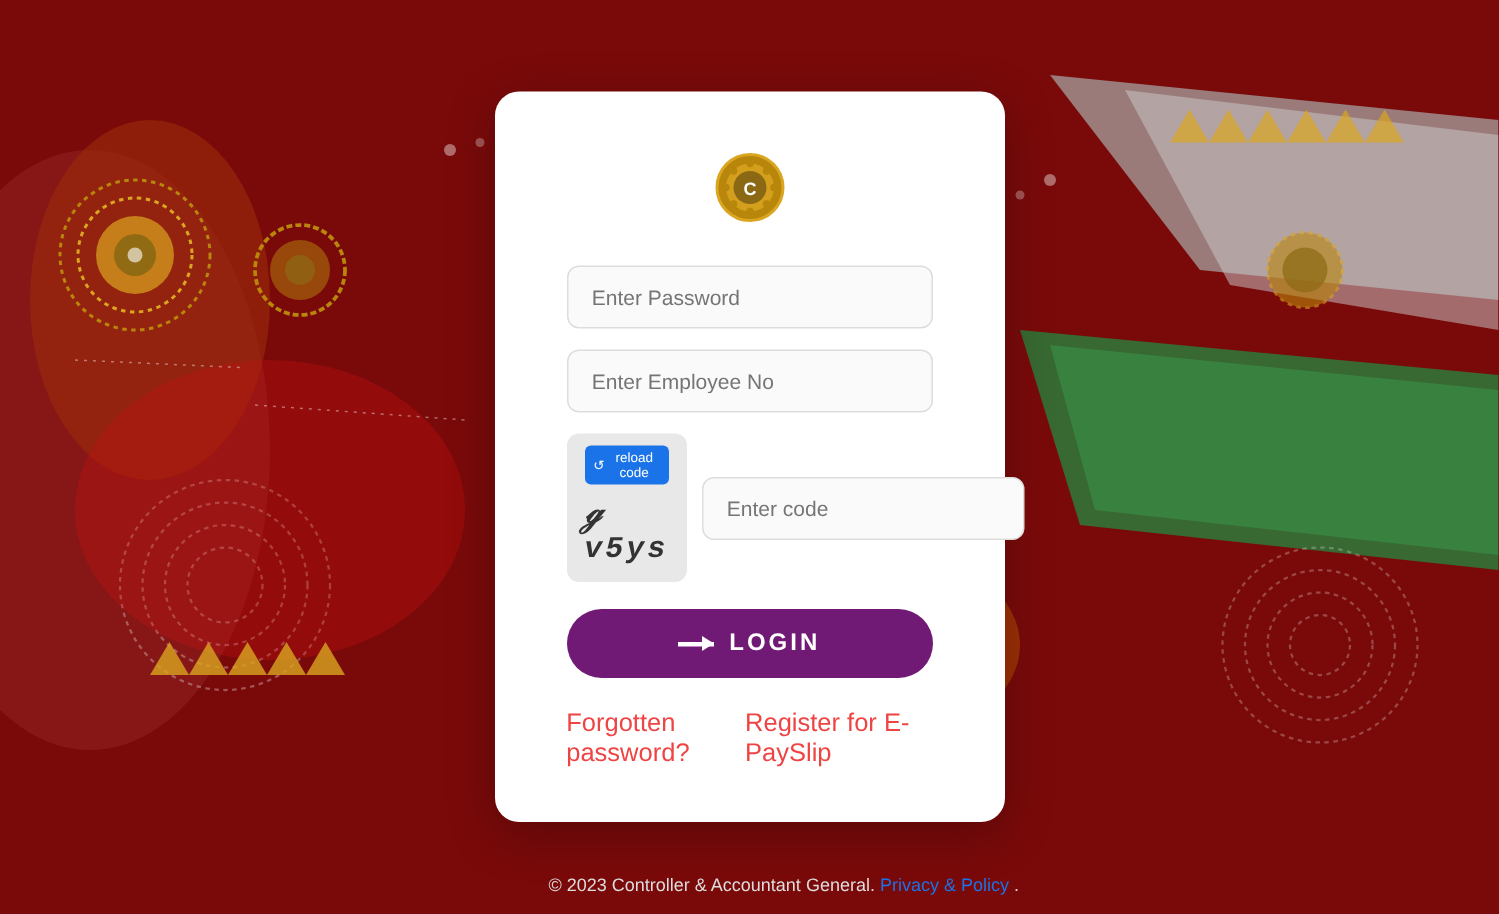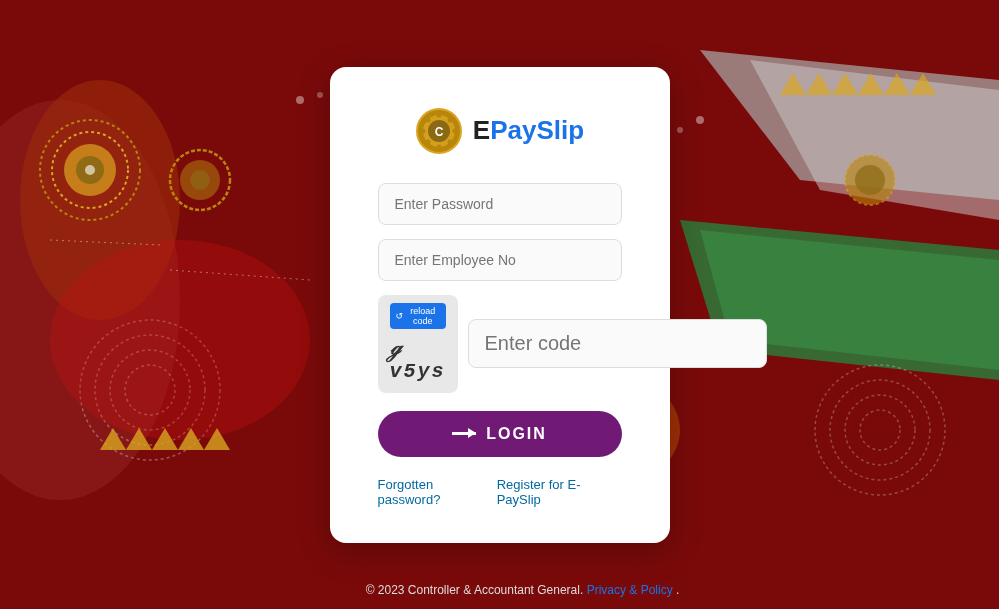--- a/index.html
+++ b/index.html
@@ -102,21 +102,21 @@
       letter-spacing: 2px;
       font-family: 'Courier New', monospace;
       padding: 2px 0;
     }
 
     .captcha-input {
       flex: 1;
       padding: 12px 16px;
       border: 1px solid #ddd;
       border-radius: 8px;
-      font-size: 20px;
+      font-size: 14px;
       color: #888;
       outline: none;
       background: #fafafa;
     }
 
     .login-btn {
       width: 100%;
       background: #701a75;
       color: #fff;
       border: none;
@@ -150,23 +150,23 @@
       border-bottom: 5px solid transparent;
       border-left: 8px solid #fff;
     }
 
     .links-row {
       display: flex;
       justify-content: space-between;
     }
 
     .links-row a {
-      color: #0369a1;
+      color: #ef4444;
       text-decoration: none;
-      font-size: 13px;
+      font-size: 17px;
     }
 
     .footer {
       position: absolute;
       bottom: 12px;
       left: 0;
       right: 0;
       text-align: center;
       color: #ddd;
       font-size: 12px;
@@ -265,25 +265,20 @@
 
         <circle cx="24" cy="8" r="2.5" fill="#b8860b"></circle>
         <circle cx="24" cy="40" r="2.5" fill="#b8860b"></circle>
         <circle cx="8" cy="24" r="2.5" fill="#b8860b"></circle>
         <circle cx="40" cy="24" r="2.5" fill="#b8860b"></circle>
         <circle cx="13" cy="13" r="2.5" fill="#b8860b"></circle>
         <circle cx="35" cy="35" r="2.5" fill="#b8860b"></circle>
         <circle cx="35" cy="13" r="2.5" fill="#b8860b"></circle>
         <circle cx="13" cy="35" r="2.5" fill="#b8860b"></circle>
       </svg>
-      <div>
-        <span style="font-size:26px;font-weight:700;color:#222;">
-          <span style="color:#222;">E</span><span style="color:#1a73e8;">PaySlip</span>
-        </span>
-      </div>
     </div>
 
     <div class="form-group">
       <input type="password" class="form-input" placeholder="Enter Password" style="">
     </div>
 
     <div class="form-group">
       <input type="text" class="form-input" placeholder="Enter Employee No" style="">
     </div>
 

